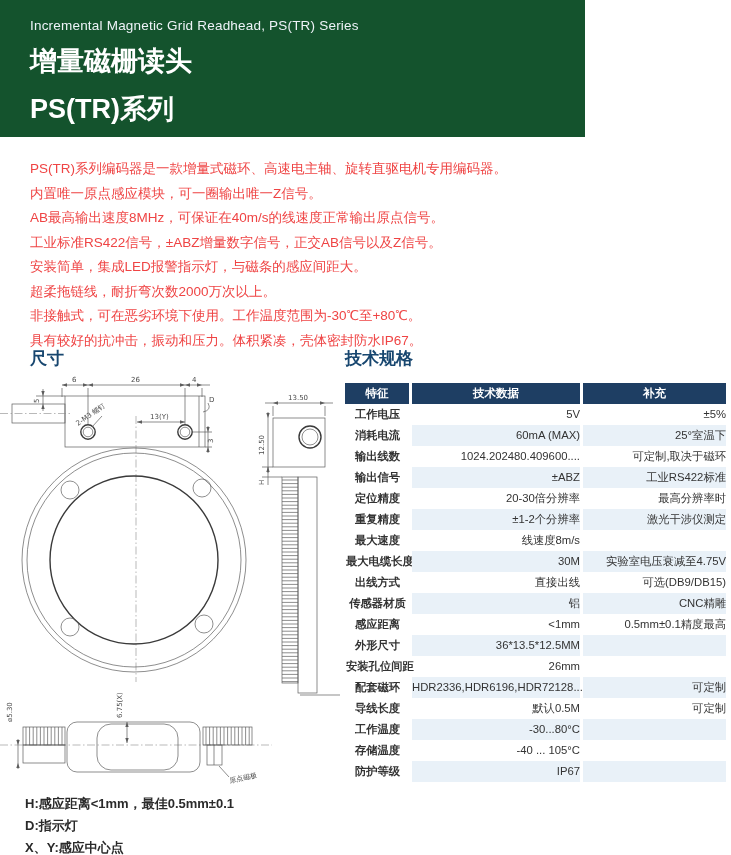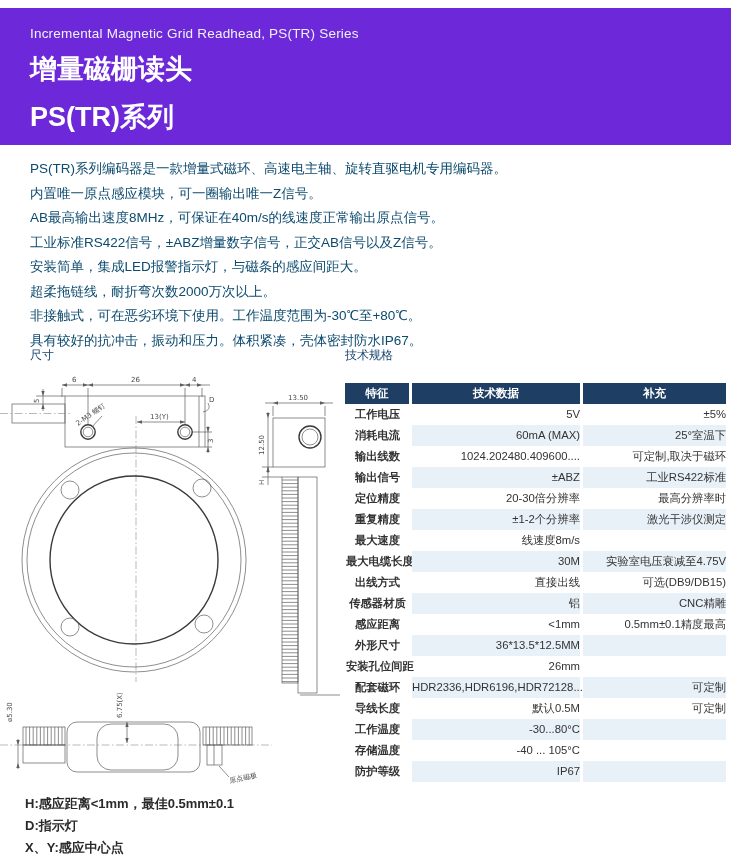--- a/index.html
+++ b/index.html
@@ -3,30 +3,30 @@
 <meta charset="utf-8">
 <style>
   html,body { margin:0; padding:0; background:#fff; }
   .page {
     position:relative; width:731px; height:855px; background:#ffffff;
     font-family:"Liberation Sans", sans-serif; overflow:hidden;
     border-right:1px solid #eef2f5;
   }
   
   .hero {
-    position:absolute; left:0; top:8px; width:731px; height:137px;
-    background:#6d28d9; box-sizing:border-box; padding:18px 0 0 30px; color:#fff;
+    position:absolute; left:0; top:0; width:585px; height:137px;
+    background:#14532d; box-sizing:border-box; padding:18px 0 0 30px; color:#fff;
   }
   .hero-en { font-size:13.5px; font-weight:400; color:#eef3f8; letter-spacing:.2px; margin:0; }
   .hero-cn { font-size:27px; font-weight:700; line-height:39px; margin-top:9px; }
   
   .desc { position:absolute; left:30px; top:157px; width:680px; }
-  .desc p { margin:0; font-size:13.5px; line-height:24.5px; color:#0c4a6e; font-weight:500; }
-  
-  .sec-title { position:absolute; font-size:12px; font-weight:400; color:#17466f; }
+  .desc p { margin:0; font-size:13.5px; line-height:24.5px; color:#ef4444; font-weight:500; }
+  
+  .sec-title { position:absolute; font-size:17px; font-weight:700; color:#17466f; }
   #dims-title  { left:30px;  top:347px; }
   #specs-title { left:345px; top:347px; }
   
   .drawing { position:absolute; left:0; top:370px; }
   .drawing text { font-family:"DejaVu Sans", sans-serif; fill:#4a4a4a; }
   .thin  { stroke:#5d5d5d; stroke-width:.7;  fill:none; }
   .bold  { stroke:#3a3a3a; stroke-width:1.4; fill:none; }
   .cline { stroke:#8a8a8a; stroke-width:.6;  fill:none; stroke-dasharray:8 2.5 1.5 2.5; }
   .dimtx { font-size:7px; }
   

